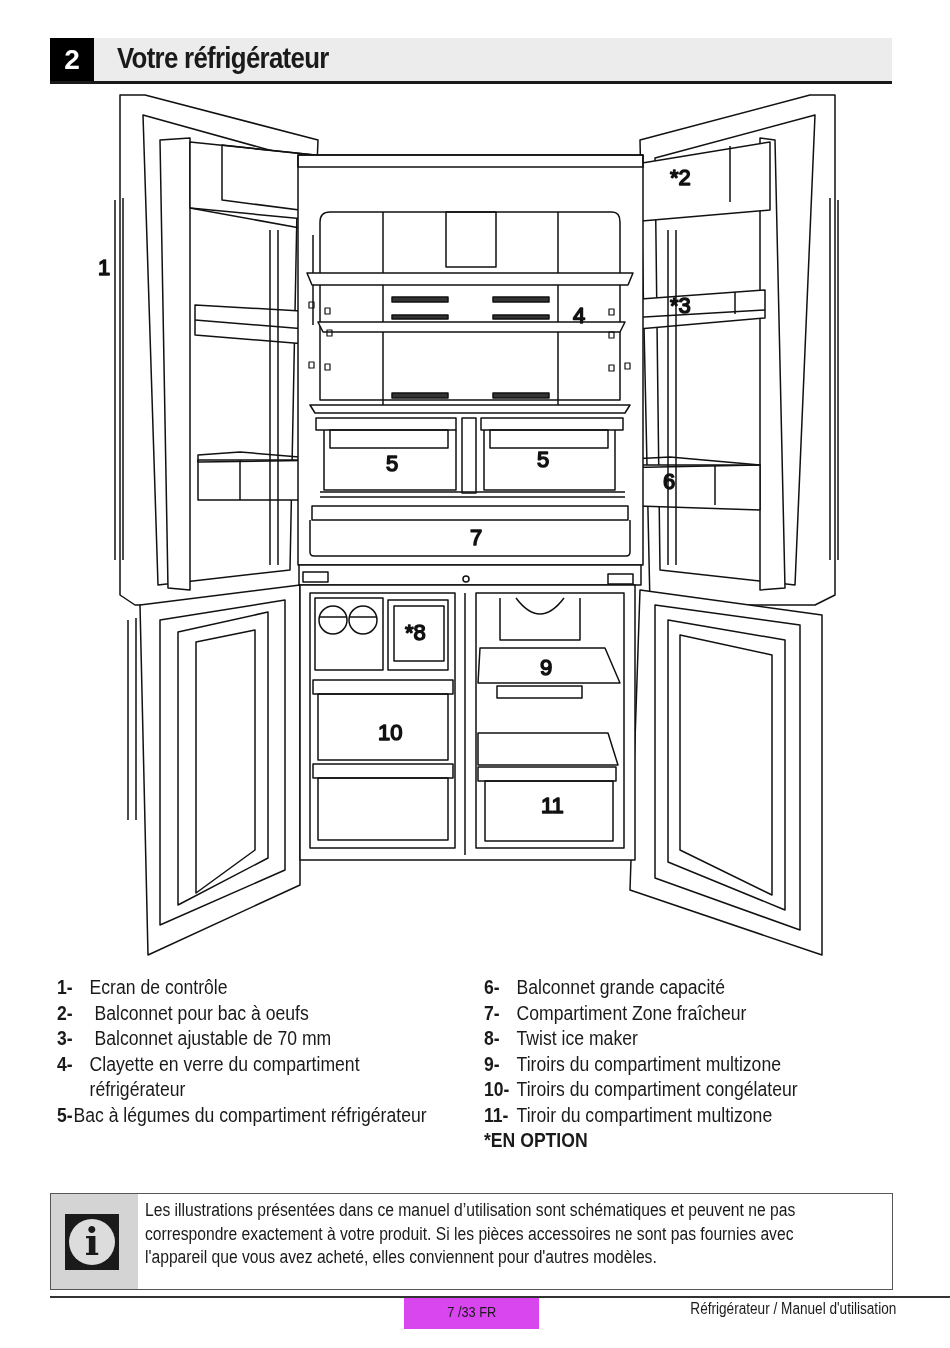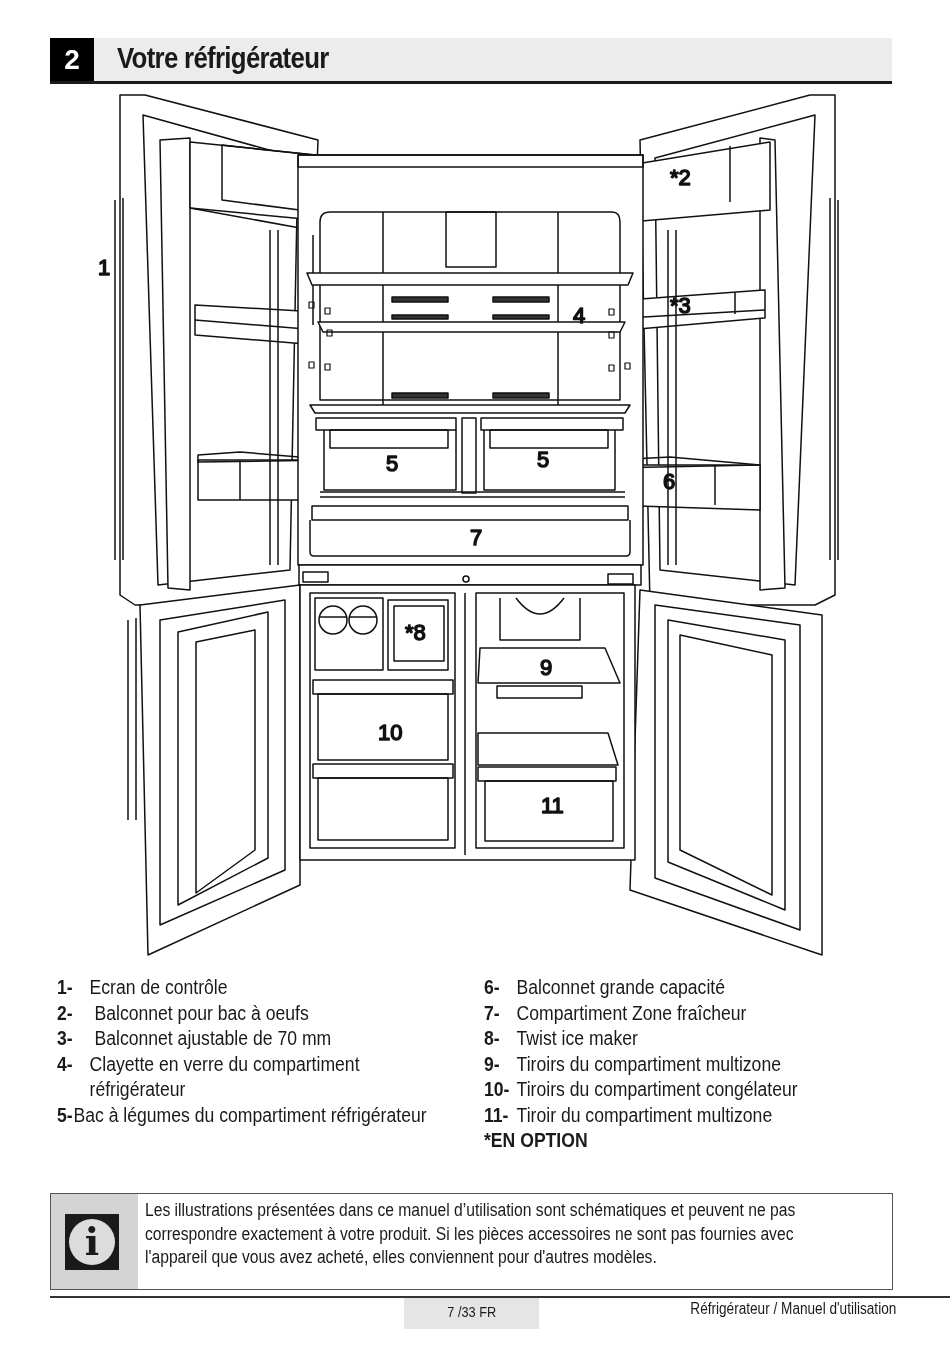--- a/index.html
+++ b/index.html
@@ -40,21 +40,21 @@
   .info-icon { position: absolute; left: 14px; top: 20px; width: 54px; height: 56px; background: #1a1a1a; }
   .info-icon .circle { position: absolute; left: 4px; top: 5px; width: 46px; height: 46px;
                        border-radius: 50%; background: #dcdcdc; }
   .info-icon .glyph { position: absolute; left: 0; top: 3px; width: 54px; text-align: center;
                       font-family: "DejaVu Serif", serif; font-weight: bold; font-size: 38px; color: #1a1a1a; line-height: 50px; }
   .info-text { position: absolute; left: 94px; top: 5px; width: 800px; font-size: 18px; line-height: 23.5px;
                transform: scaleX(0.87); transform-origin: left top; color: #1a1a1a; }
 
   
   .footer-rule { position: absolute; left: 50px; top: 1296px; width: 900px; height: 2px; background: #333; }
-  .page-num { position: absolute; left: 404px; top: 1298px; width: 135px; height: 31px; background: #e5e5e5;
+  .page-num { position: absolute; left: 404px; top: 1298px; width: 135px; height: 31px; background: #d946ef;
               font-size: 15px; line-height: 27px; text-align: center; }
   .page-num span { display: inline-block; transform: scaleX(0.85); }
   .doc-title { position: absolute; right: 54px; top: 1300px; font-size: 16px; white-space: nowrap;
                transform: scaleX(0.85); transform-origin: right center; }
 </style>
 </head>
 <body>
 
 <div class="header">
   <div class="chapter-num">2</div>

